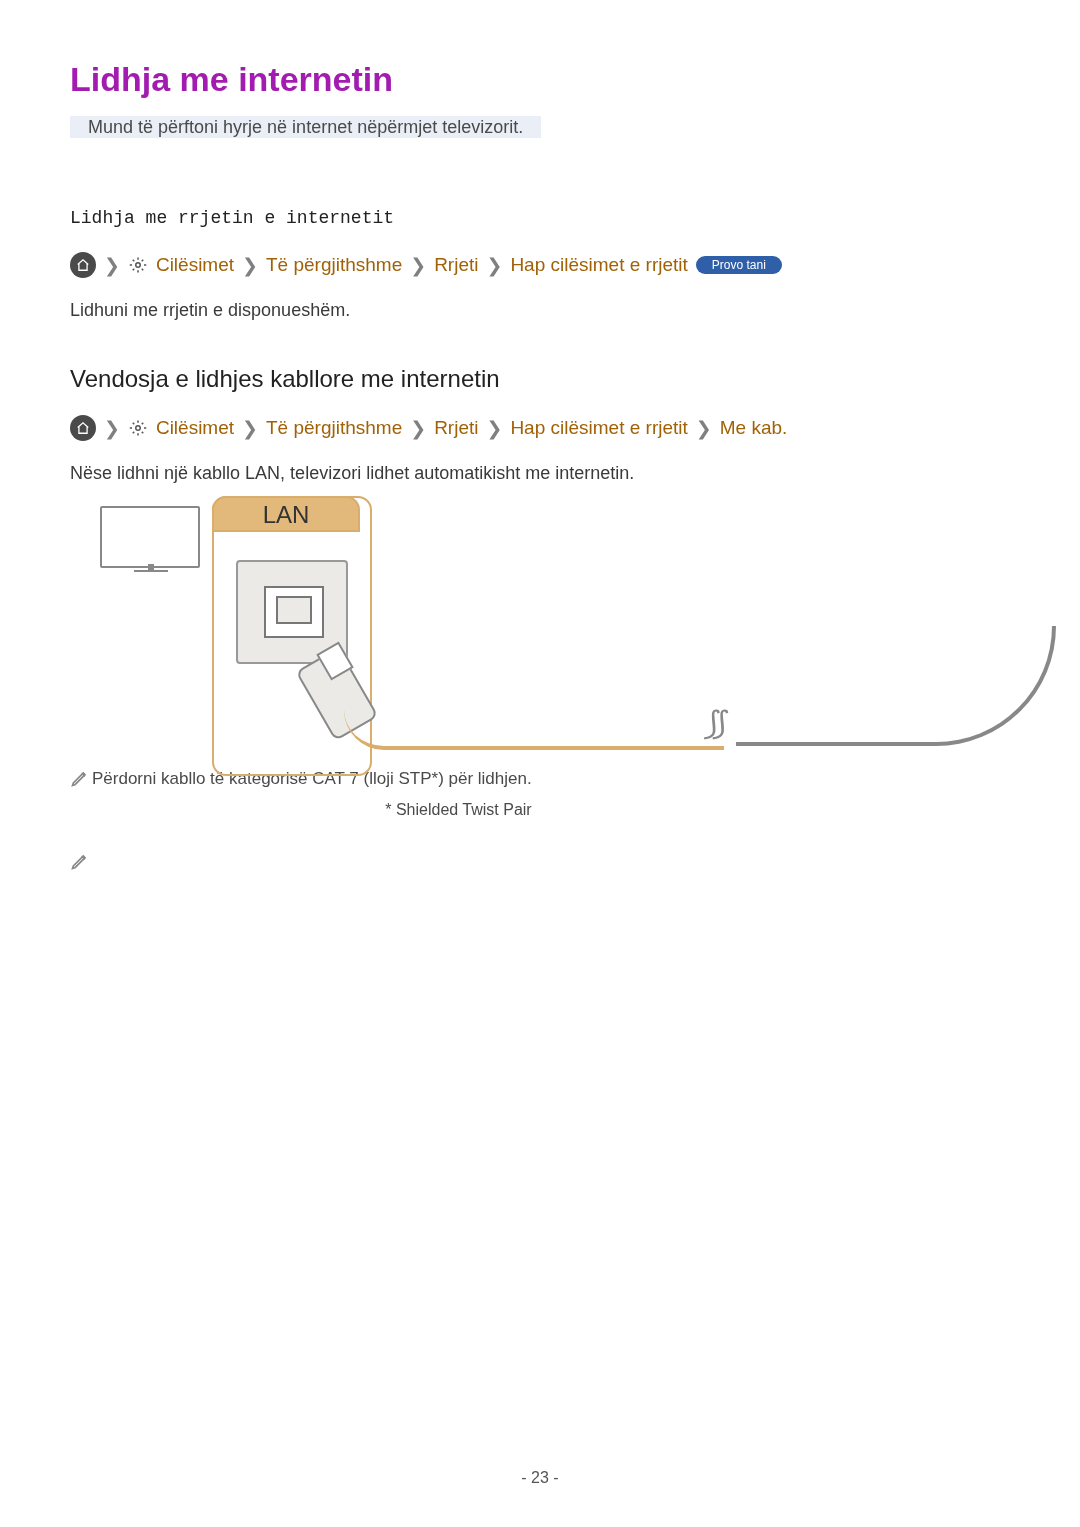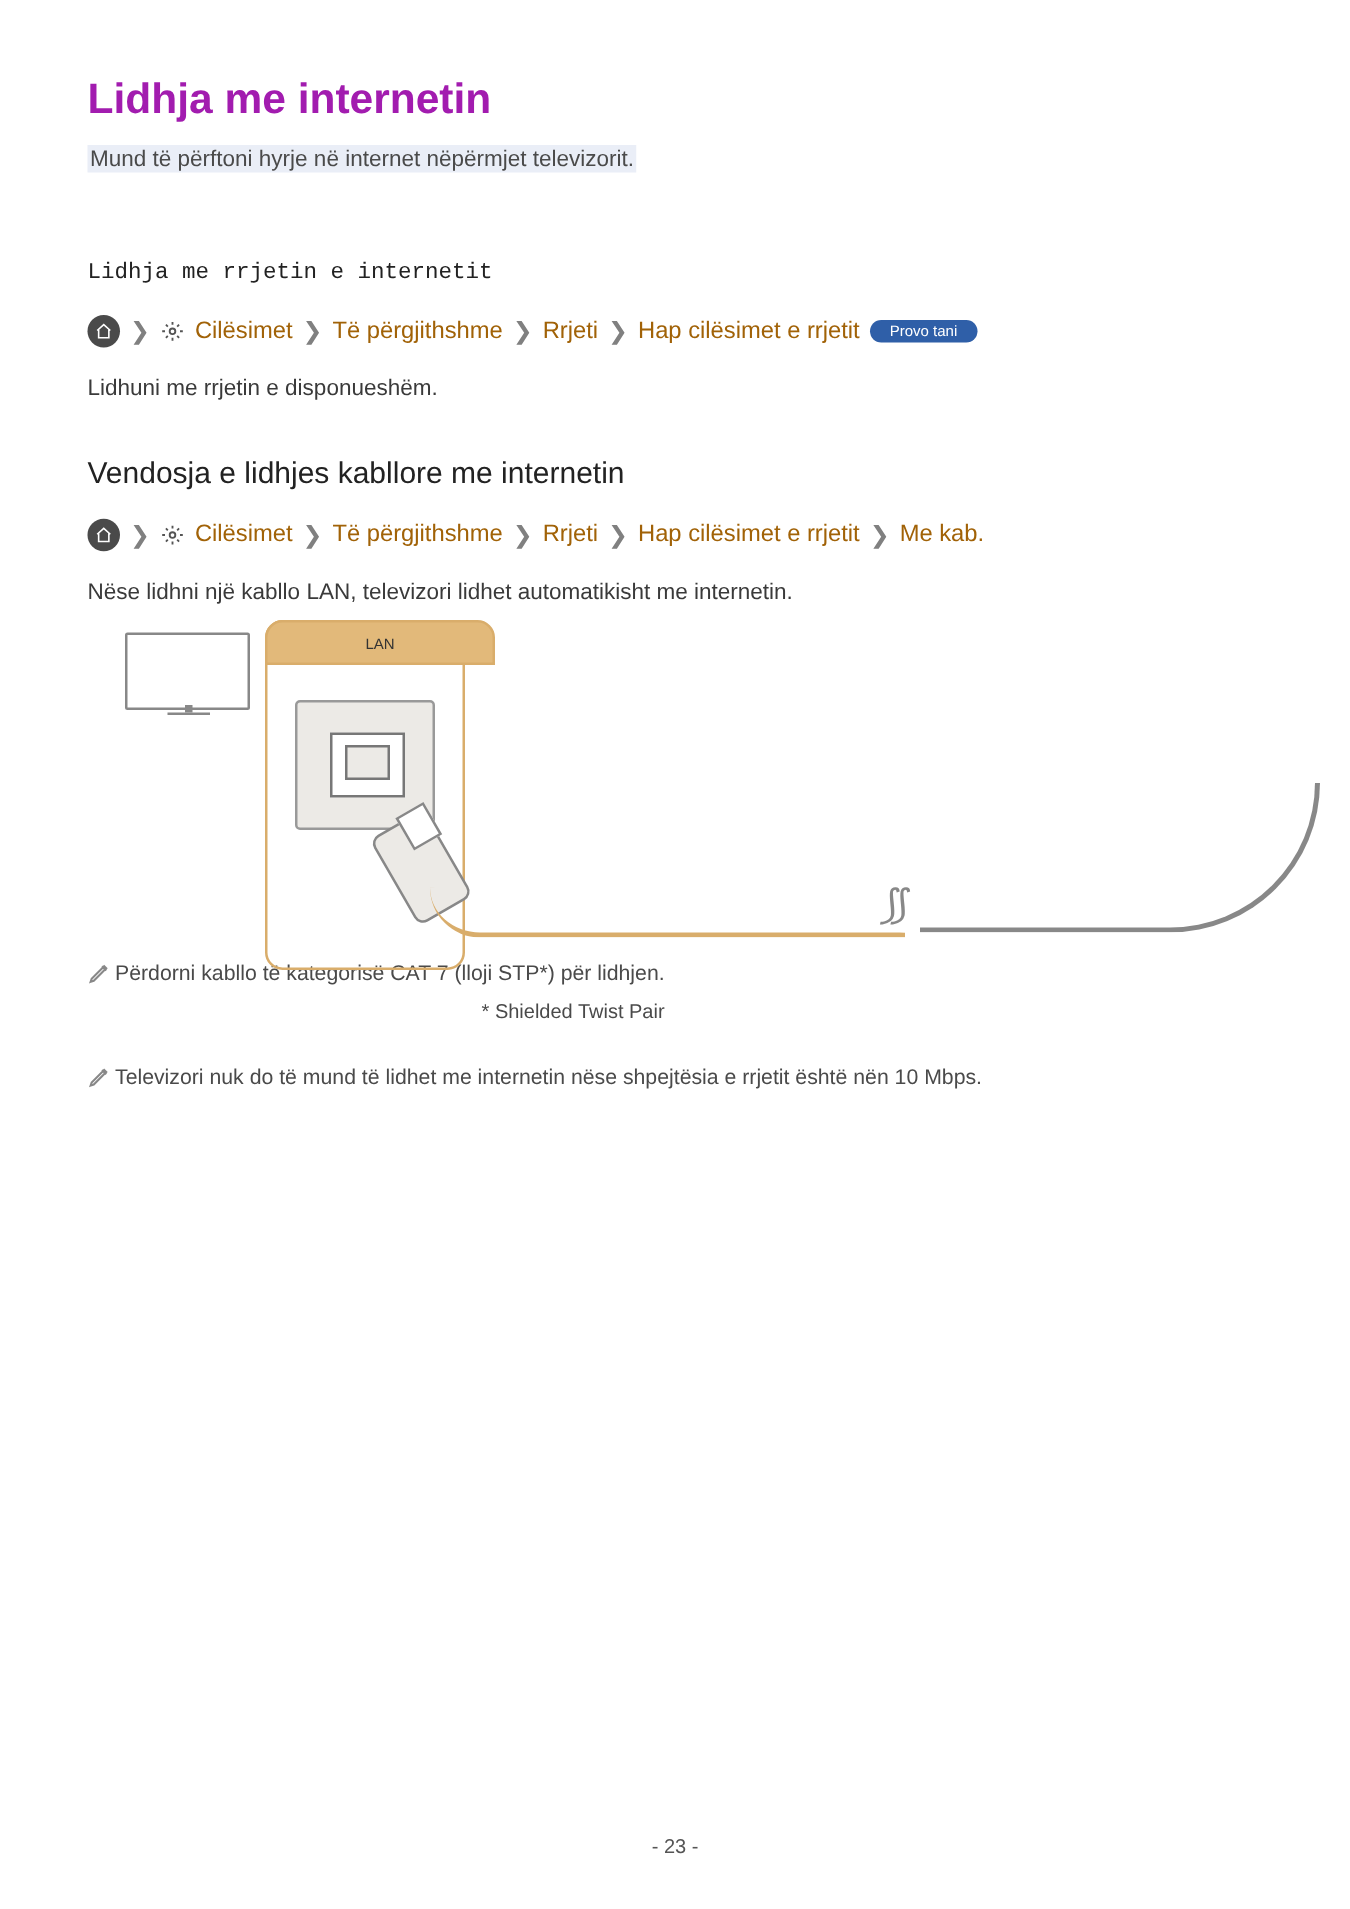--- a/index.html
+++ b/index.html
@@ -15,21 +15,21 @@
     font-size: 34px;
     font-weight: 700;
     color: #a21caf;
     margin-bottom: 18px;
   }
   .intro {
     font-size: 18px;
     color: #4a4a4a;
     background: #eaeef7;
     display: inline;
-    padding: 1px 2px;
+    padding: 1px 18px;
   }
   h2 {
     font-size: 18px;
     font-weight: 500;
     color: #222;
     margin-top: 70px;
     margin-bottom: 24px;
     font-family: Liberation Mono, monospace;
   }
   .breadcrumb {
@@ -110,26 +110,26 @@
     position: absolute;
     left: 112px; top: -10px;
     width: 160px; height: 280px;
     border: 2px solid #d9ad6b;
     border-radius: 14px;
     background: transparent;
   }
   .lan-label {
     position: absolute;
     left: 112px; top: -10px;
-    width: 184px; height: 36px;
+    width: 148px; height: 36px;
     background: #e2b97a;
     border: 2px solid #d9ad6b;
     border-radius: 14px 14px 0 0;
     text-align: center;
-    font-size: 12px;
+    font-size: 24px;
     line-height: 34px;
     color: #333;
     font-weight: 500;
   }
   .port-box {
     position: absolute;
     left: 136px; top: 54px;
     width: 112px; height: 104px;
     background: #eceae6;
     border: 2px solid #999;
@@ -309,16 +309,15 @@
     <div class="note-sub">* Shielded Twist Pair</div>
   </div>
 </div>
 
 <div class="note">
   <span class="note-icon">
     <svg viewBox="0 0 24 24" width="20" height="20" fill="none" stroke="#888" stroke-width="2">
       <path d="M3 21l3-1 12-12-2-2L4 18l-1 3zM14 6l4 4"></path>
     </svg>
   </span>
-  <div class="note-body">Televizori nuk do të mund të lidhet me internetin nëse shpejtësia e rrjetit është nën 10 Mbps.</div>
 </div>
 
 <div class="page-num">- 23 -</div>
 
 </body></html>

